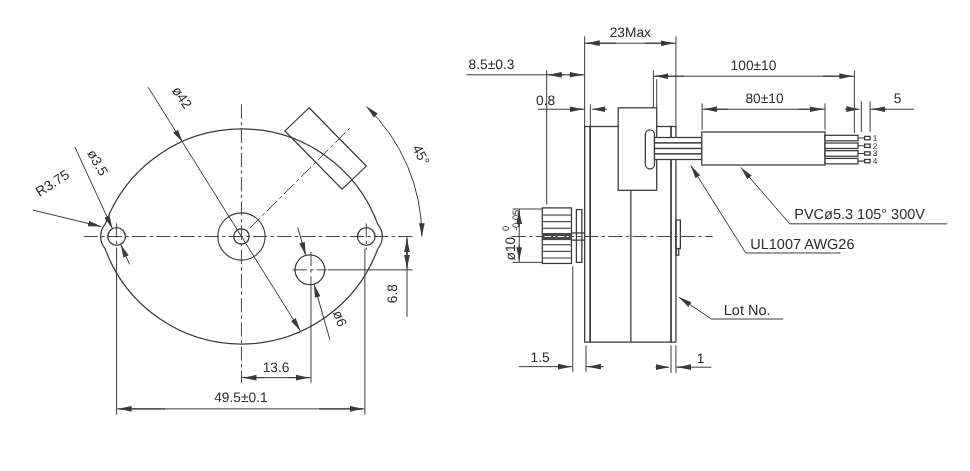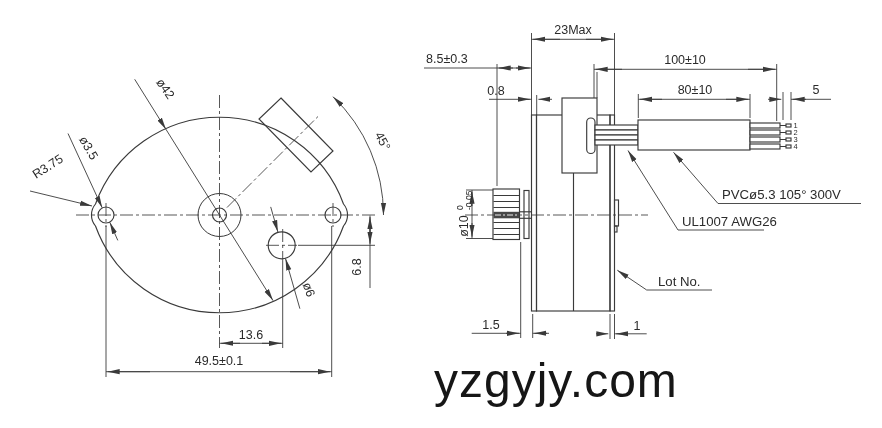--- a/index.html
+++ b/index.html
@@ -261,14 +261,13 @@
       <line class="dim" x1="610" y1="314" x2="610" y2="339"></line>
       <line class="dim" x1="614.5" y1="314" x2="614.5" y2="339"></line>
       <line class="dim" x1="596" y1="333.8" x2="608.3" y2="333.8" marker-end="url(#arw)"></line>
       <line class="dim" x1="628" y1="333.8" x2="616.2" y2="333.8" marker-end="url(#arw)"></line>
       <line class="dim" x1="614.5" y1="333.8" x2="646.7" y2="333.8"></line>
       <text x="637" y="330" text-anchor="middle">1</text>
     </g>
   </g>
 </svg>
 
-<div id="watermark">yzgyjy.com</div>
 </div>
 
 </body></html>

